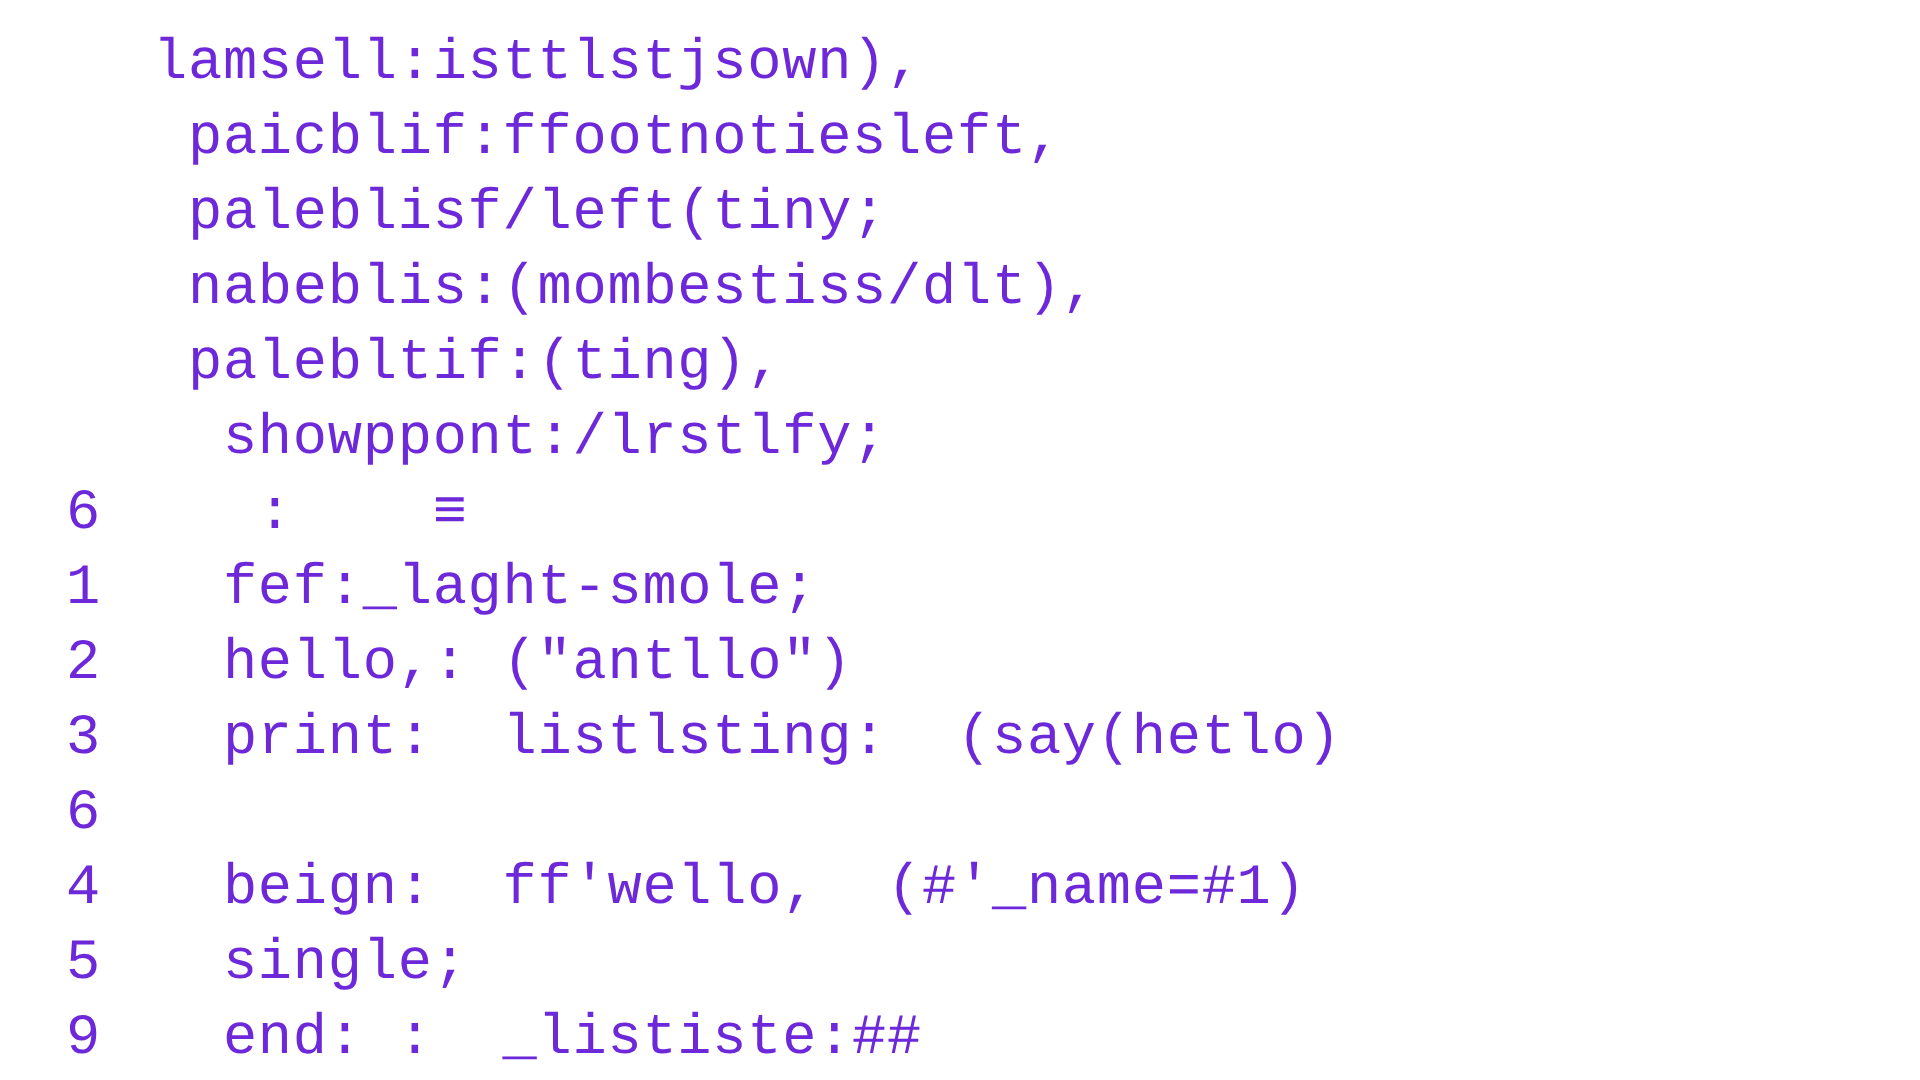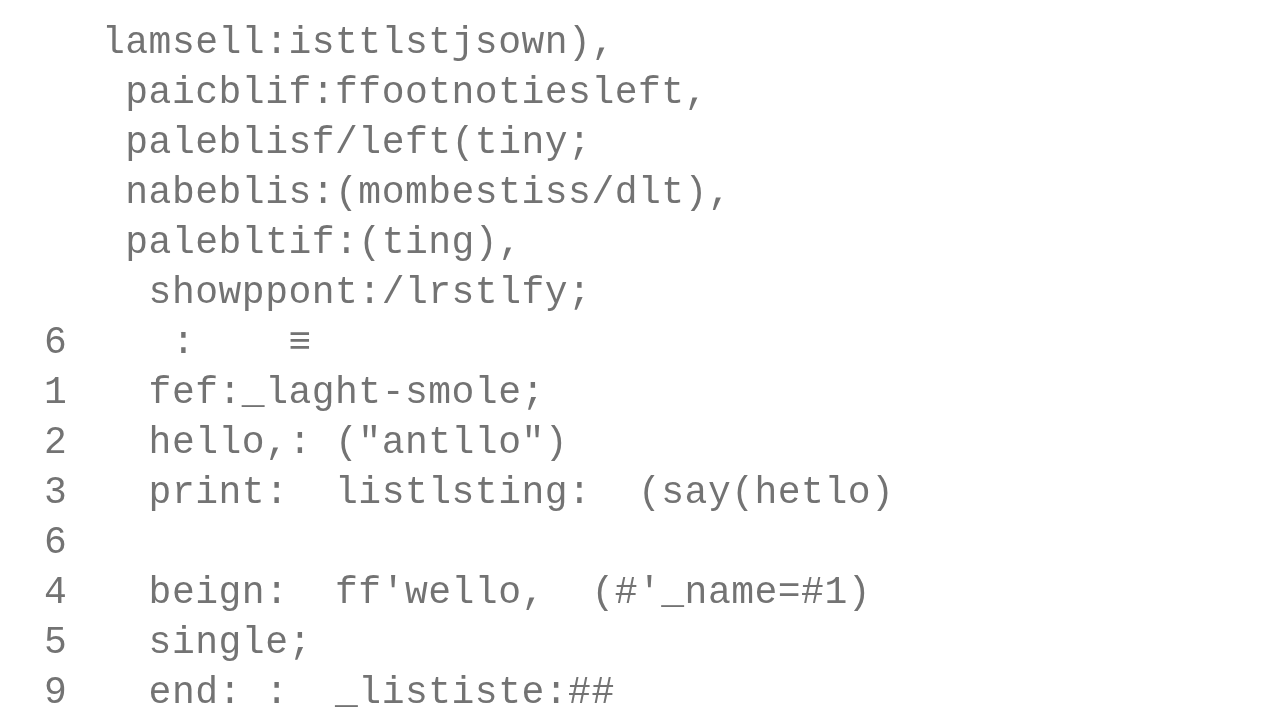--- a/index.html
+++ b/index.html
@@ -9,21 +9,21 @@
     height: 720px;
     background: #ffffff;
     overflow: hidden;
   }
   .page {
     box-sizing: border-box;
     padding: 18px 0 0 44px;
     font-family: "Courier New", Courier, monospace;
     font-size: 38px;
     line-height: 50px;
-    color: #737373;
+    color: #6d28d9;
     letter-spacing: 0.5px;
     white-space: pre;
   }
   .row {
     display: flex;
     align-items: baseline;
   }
   .gutter {
     display: inline-block;
     width: 58px;

